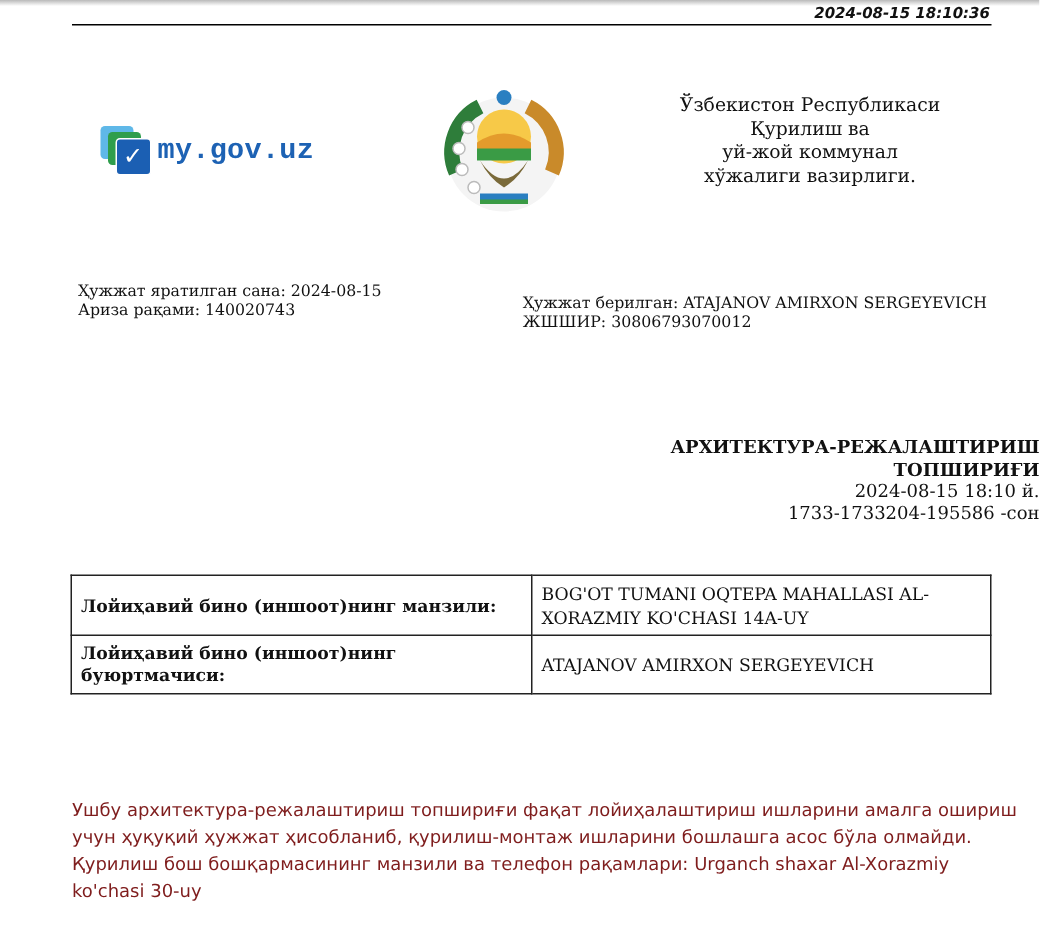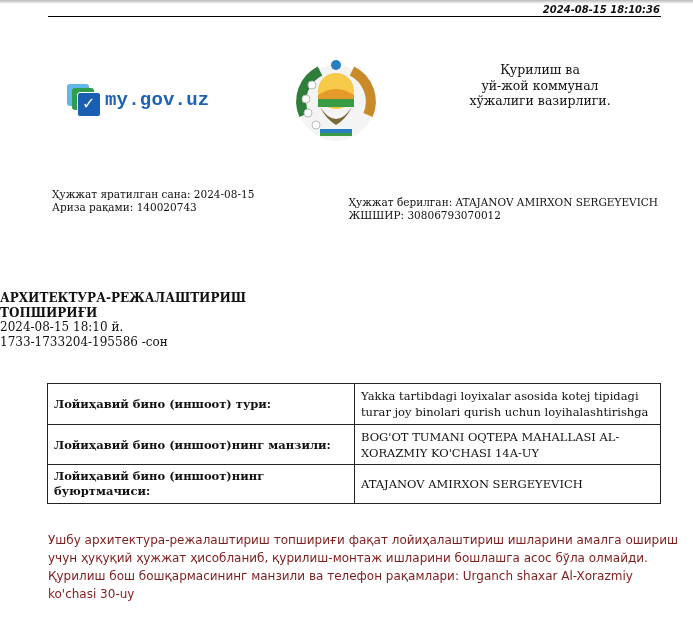--- a/index.html
+++ b/index.html
@@ -41,21 +41,21 @@
     position: absolute; left: 440px; top: 62px; width: 200px; text-align: center;
     font-size: 12.5px; line-height: 15.5px;
   }
   .meta-left {
     position: absolute; left: 52px; top: 188px; font-size: 10.5px; line-height: 12.5px;
   }
   .meta-right {
     position: absolute; right: 35px; top: 196px; text-align: left; font-size: 10.5px; line-height: 12.5px;
   }
   .title-block {
-    position: absolute; left: 0; width: 693px; top: 291px; text-align: left;
+    position: absolute; left: 0; width: 693px; top: 291px; text-align: right;
     font-size: 12px; line-height: 14.5px;
   }
   .title-block .b { font-weight: bold; }
   table.info {
     position: absolute; left: 47px; top: 383px; width: 614px;
     border-collapse: collapse; font-size: 11.5px;
   }
   table.info td { border: 1px solid #222; padding: 2px 6px; vertical-align: middle; }
   table.info td.k { width: 294px; font-weight: bold; }
   table.info td.v { font-size: 11.5px; line-height: 16px; }
@@ -96,20 +96,21 @@
   <circle cx="46" cy="36" r="18" fill="#f7c948"></circle>
   <path d="M28 40 Q46 28 64 40 L64 46 L28 46 Z" fill="#e49b2c"></path>
   <rect x="28" y="44" width="36" height="8" fill="#3a9b45"></rect>
   <path d="M30 52 Q46 76 62 52 Q56 64 46 70 Q36 64 30 52 Z" fill="#7a6a3a"></path>
   <circle cx="46" cy="10" r="5" fill="#2a7fc1"></circle>
   <rect x="30" y="74" width="32" height="6" fill="#2a7fc1"></rect>
   <rect x="30" y="78" width="32" height="3" fill="#3a9b45"></rect>
 </svg>
 
 <div class="ministry">
+  <div>Ўзбекистон Республикаси</div>
   <div>Қурилиш ва</div>
   <div>уй-жой коммунал</div>
   <div>хўжалиги вазирлиги.</div>
 </div>
 
 <div class="meta-left">
   <div>Ҳужжат яратилган сана: 2024-08-15</div>
   <div>Ариза рақами: 140020743</div>
 </div>
 
@@ -120,24 +121,20 @@
 
 <div class="title-block">
   <div class="b">АРХИТЕКТУРА-РЕЖАЛАШТИРИШ</div>
   <div class="b">ТОПШИРИҒИ</div>
   <div>2024-08-15 18:10 й.</div>
   <div>1733-1733204-195586 -сон</div>
 </div>
 
 <table class="info">
   <tbody>
-      <tr class="r1">
-    <td class="k">Лойиҳавий бино (иншоот) тури:</td>
-    <td class="v">Yakka tartibdagi loyixalar asosida kotej tipidagi turar joy binolari qurish uchun loyihalashtirishga</td>
-  </tr>
   <tr class="r2">
     <td class="k">Лойиҳавий бино (иншоот)нинг манзили:</td>
     <td class="v">BOG'OT TUMANI OQTEPA MAHALLASI AL-XORAZMIY KO'CHASI 14A-UY</td>
   </tr>
   <tr class="r3">
     <td class="k two">Лойиҳавий бино (иншоот)нинг буюртмачиси:</td>
     <td class="v">ATAJANOV AMIRXON SERGEYEVICH</td>
   </tr>
 </tbody>
   </table>

